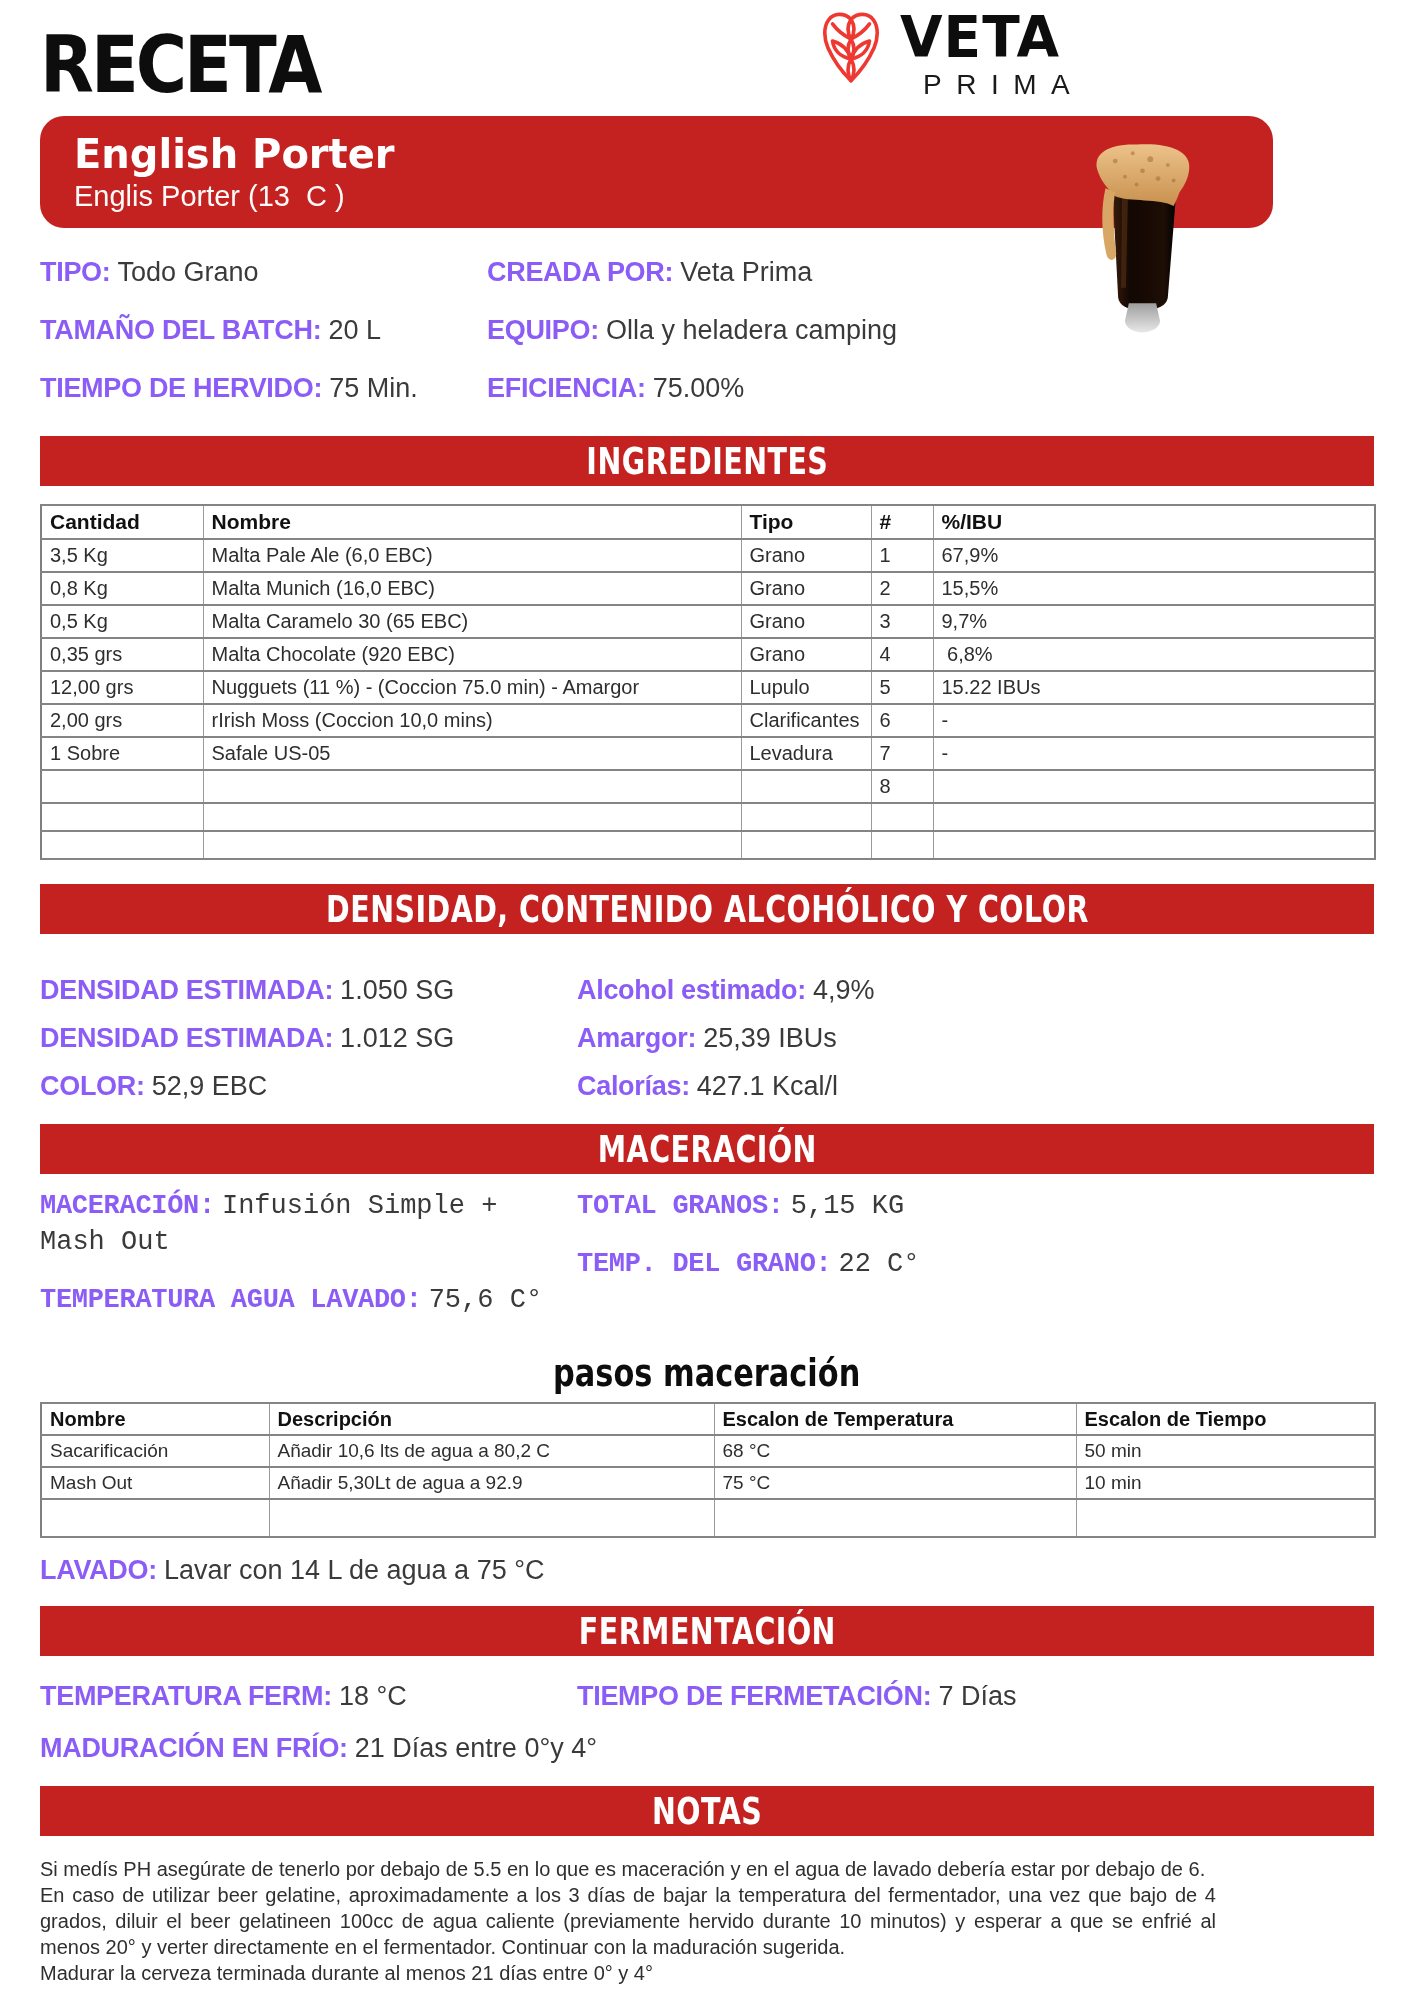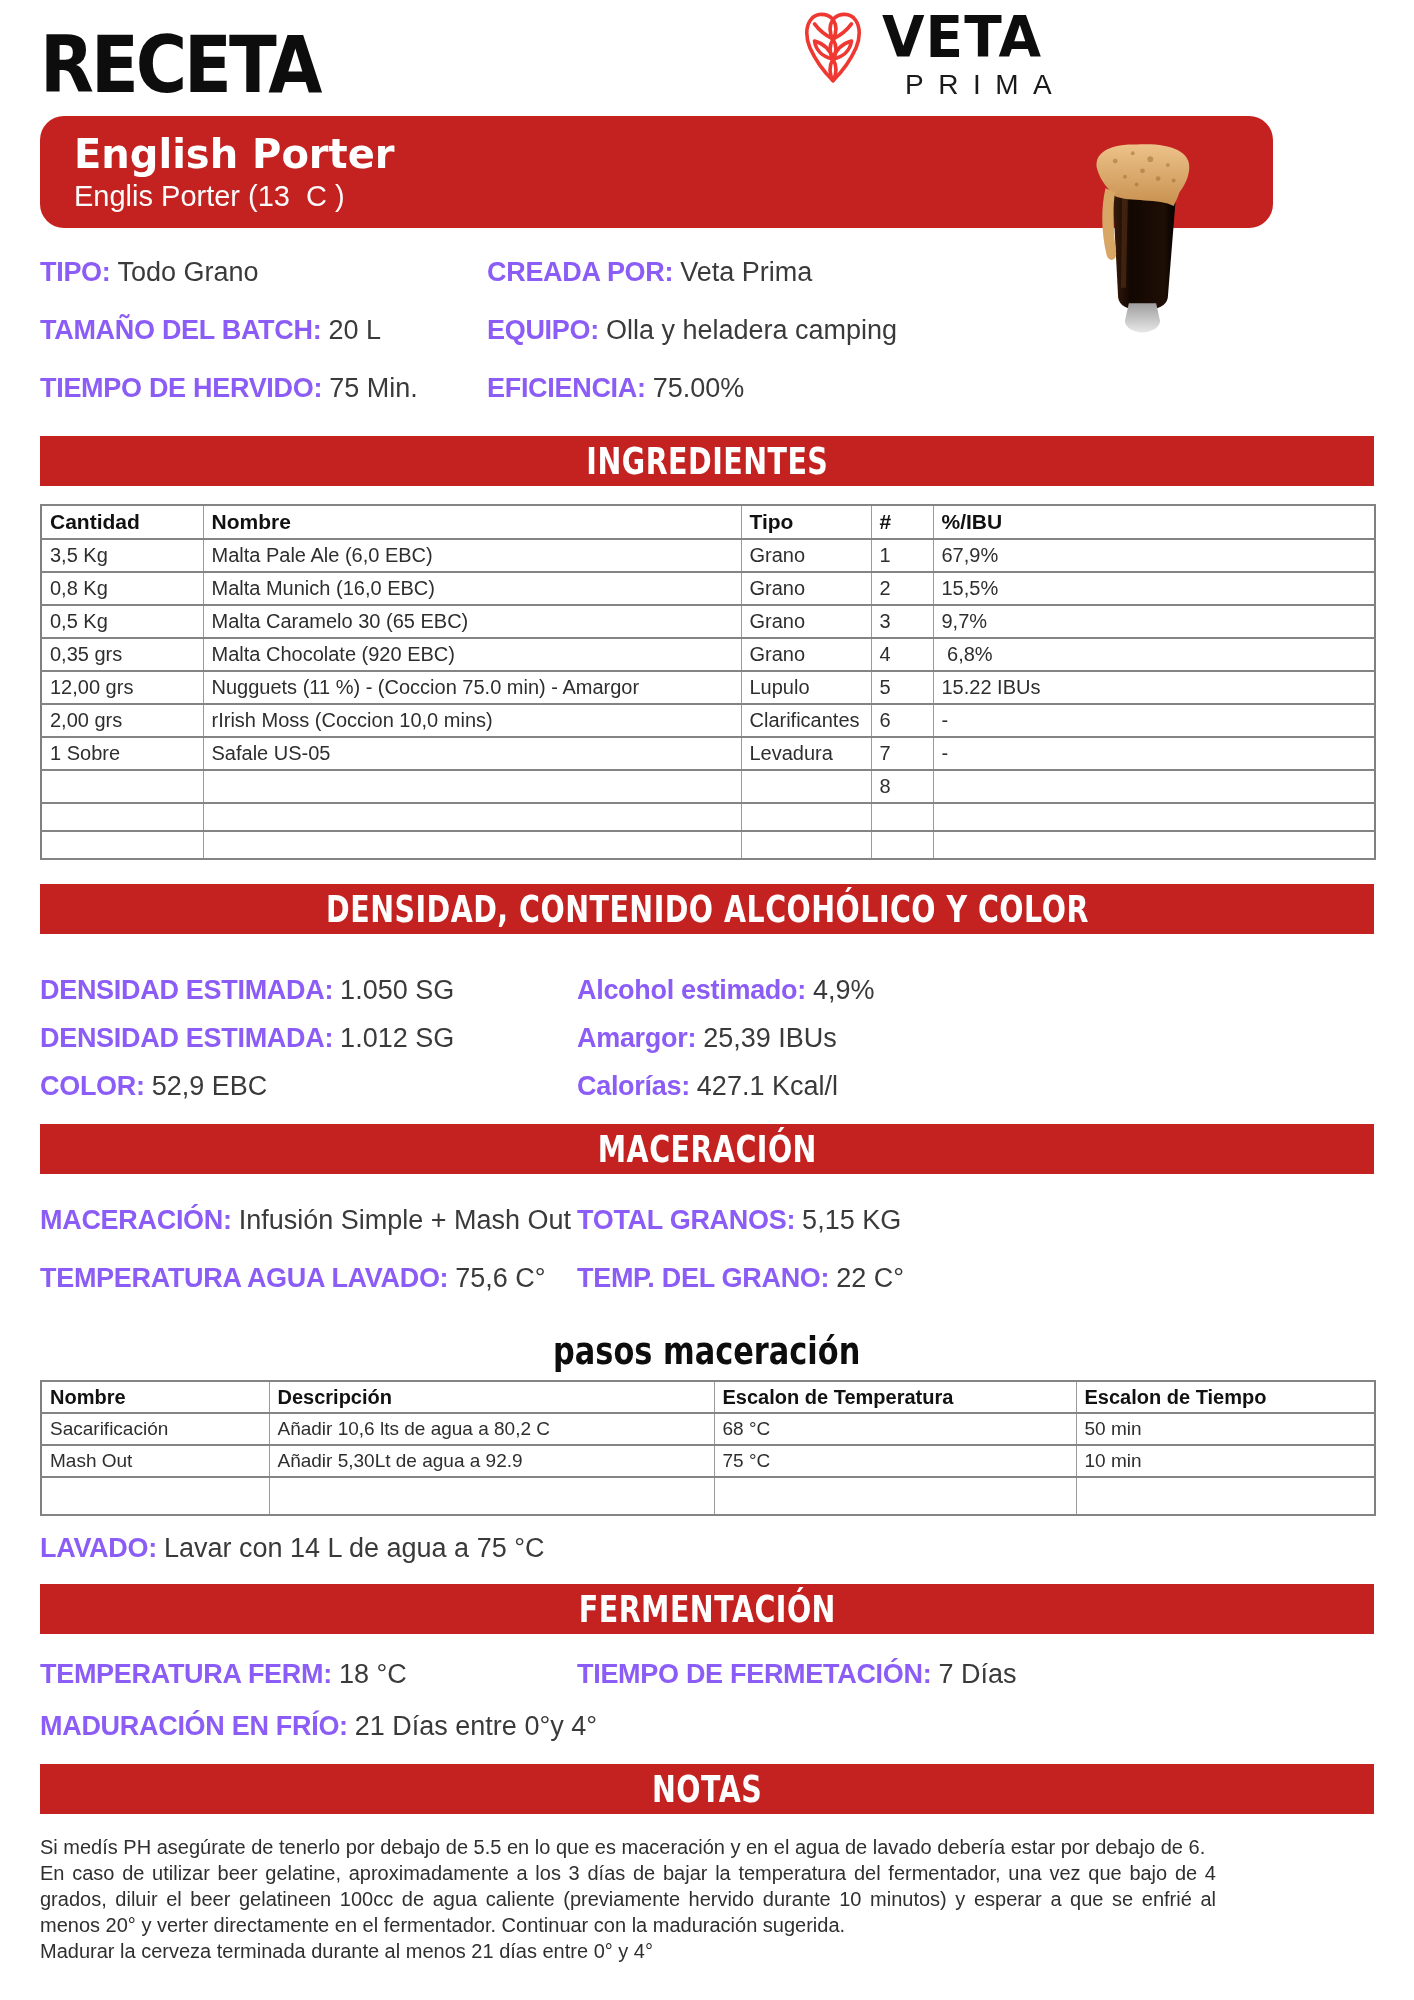--- a/index.html
+++ b/index.html
@@ -10,21 +10,21 @@
   }
   .page { padding:0 40px; position:relative; }
 
   
   .topbar { position:relative; padding-top:26px; height:106px; }
   .receta-title {
     font-family:"DejaVu Sans", sans-serif; font-weight:800; font-size:70px;
     letter-spacing:-3px; line-height:1.0; color:#0d0d0d;
     transform:scaleY(1.12); transform-origin:top left; display:inline-block;
   }
-  .logo { position:absolute; left:760px; top:10px; display:flex; align-items:flex-start; gap:16px; }
+  .logo { position:absolute; left:778px; top:10px; display:flex; align-items:flex-start; gap:16px; }
   .brand-name {
     font-family:"DejaVu Sans", sans-serif; font-weight:800; font-size:55px;
     letter-spacing:1px; line-height:0.95; color:#0d0d0d; transform:scaleY(1.05); transform-origin:top left;
   }
   .brand-sub { font-size:28px; font-weight:500; letter-spacing:14.5px; color:#1a1a1a; margin-top:7px; padding-left:4px;margin-left:19px; }
 
   
   .recipe-banner {
     margin-top:10px; width:1233px; min-height:112px; border-radius:24px;
     background:var(--banner-red,#C42221); color:#fff; padding:15px 34px 13px;
@@ -238,21 +238,21 @@
       <div class="field"><span class="flabel">Alcohol estimado:</span><span class="fval">4,9%</span></div>
       <div class="field"><span class="flabel">Amargor:</span><span class="fval">25,39 IBUs</span></div>
       <div class="field"><span class="flabel">Calorías:</span><span class="fval">427.1 Kcal/l</span></div>
     </div>
   </div>
 
   <div class="banner mt8">
       <span>MACERACIÓN</span>
     </div>
 
-  <div class="fields cols-b" style="margin-top:28px;">
+  <div class="fields cols-b" style="margin-top:14px;font-family:Liberation Mono, monospace;">
     <div>
       <div class="field"><span class="flabel">MACERACIÓN:</span><span class="fval">Infusión Simple + Mash Out</span></div>
       <div class="field"><span class="flabel">TEMPERATURA AGUA LAVADO:</span><span class="fval">75,6 C°</span></div>
     </div>
     <div>
       <div class="field"><span class="flabel">TOTAL GRANOS:</span><span class="fval">5,15 KG</span></div>
       <div class="field"><span class="flabel">TEMP. DEL GRANO:</span><span class="fval">22 C°</span></div>
     </div>
   </div>
 

